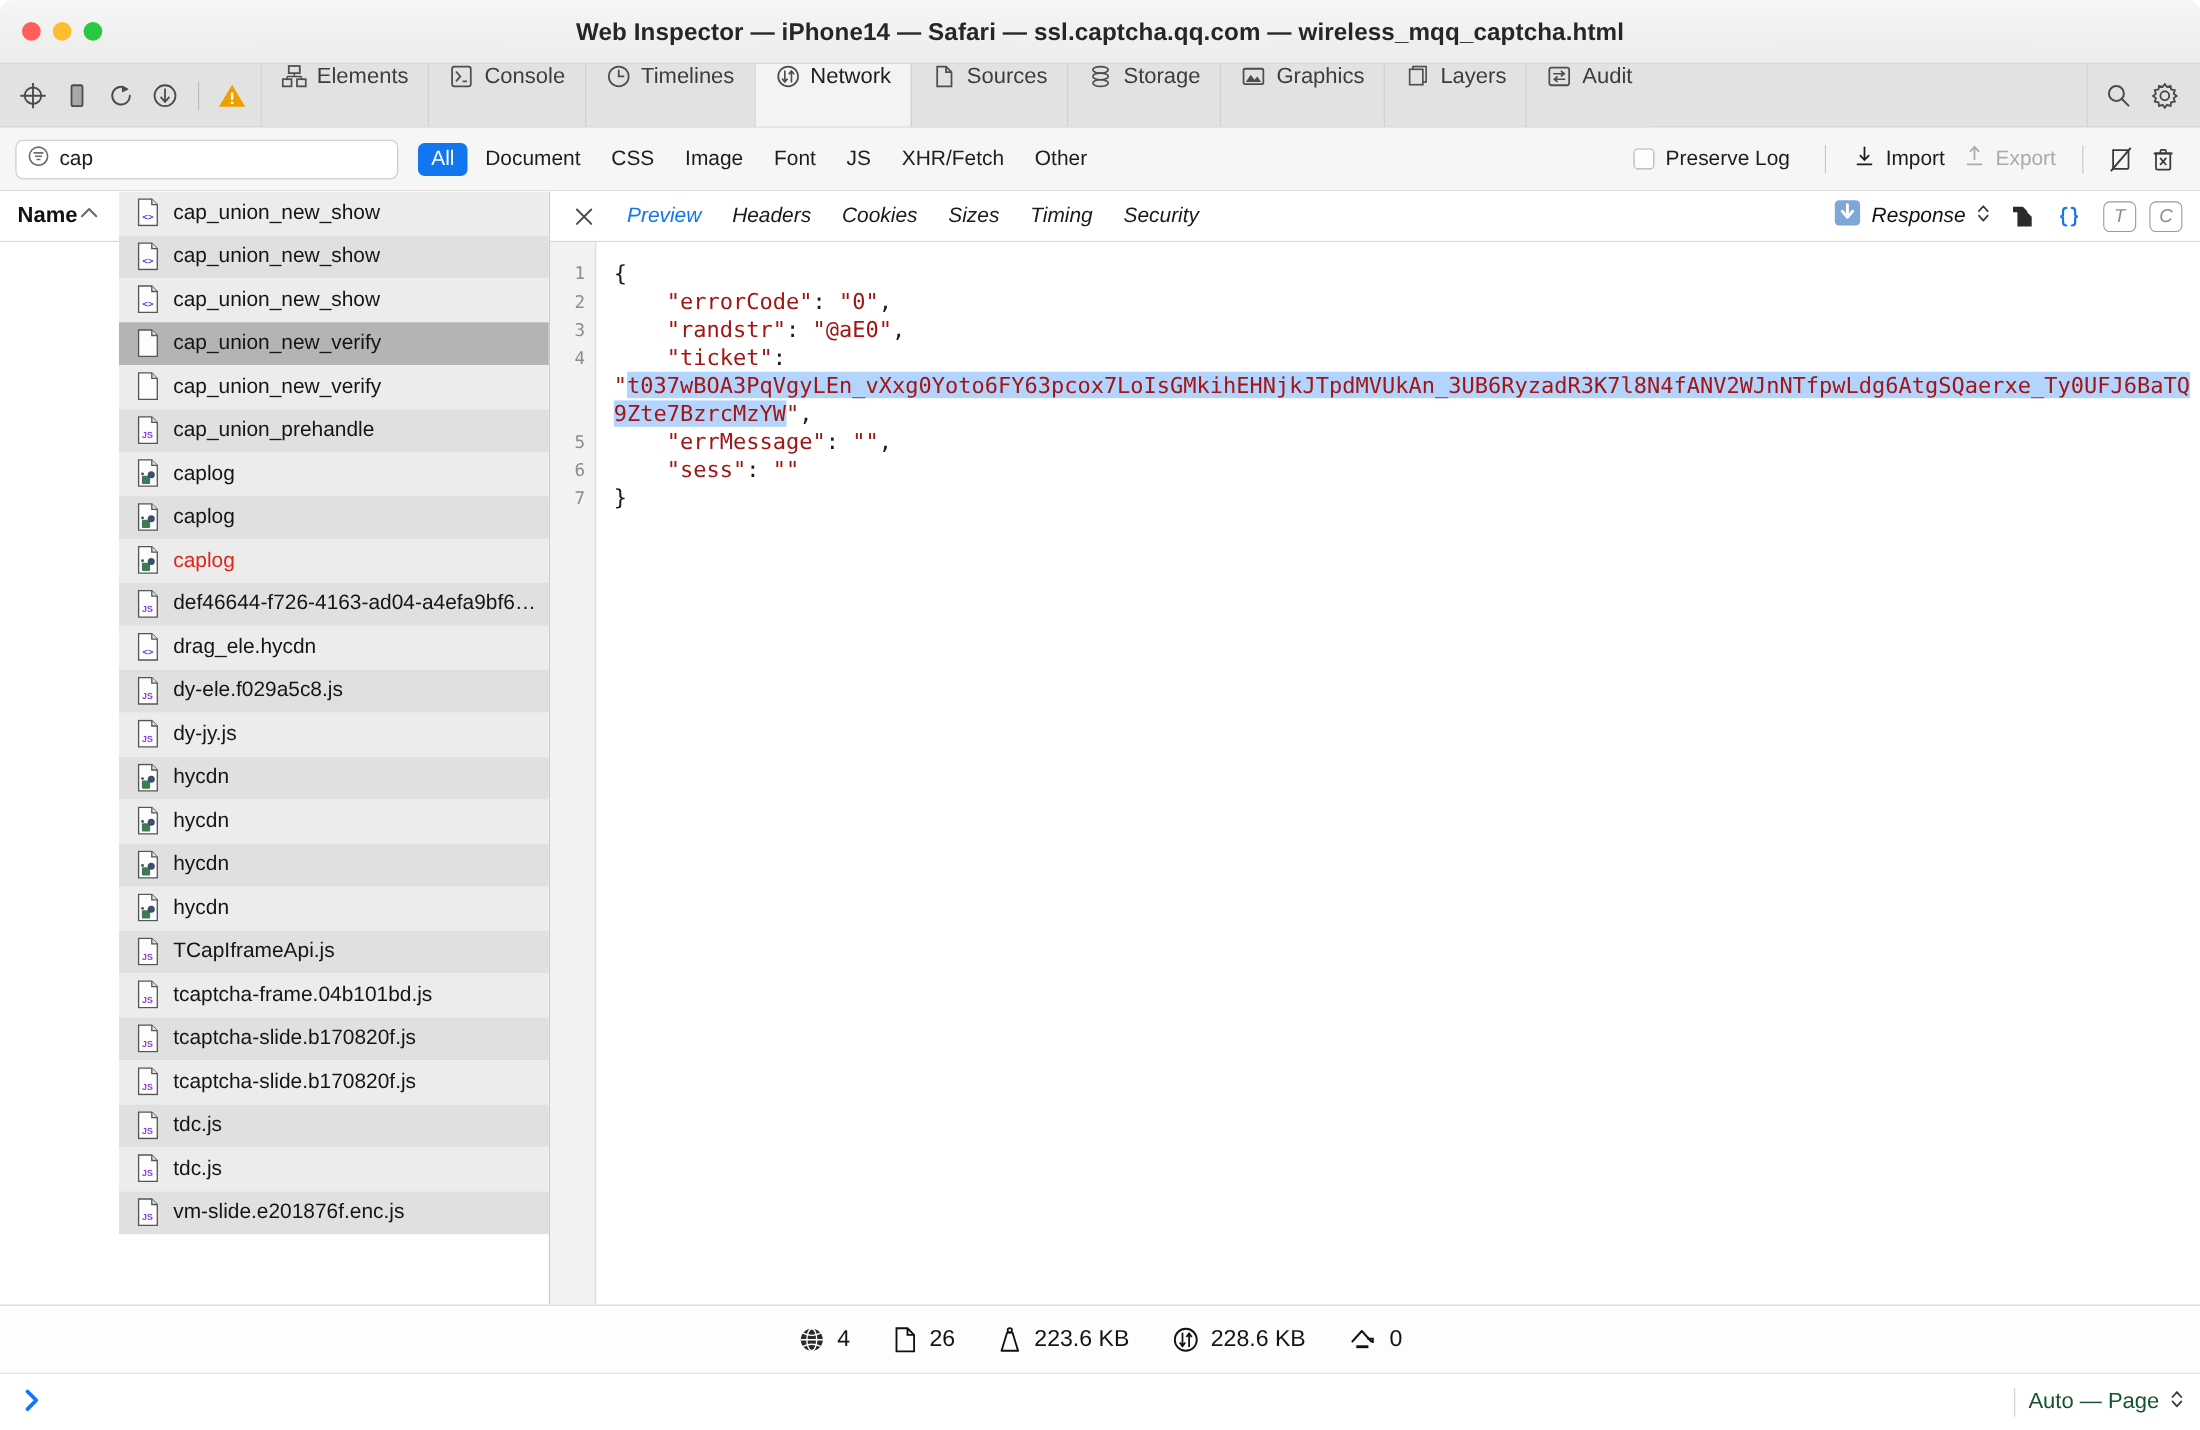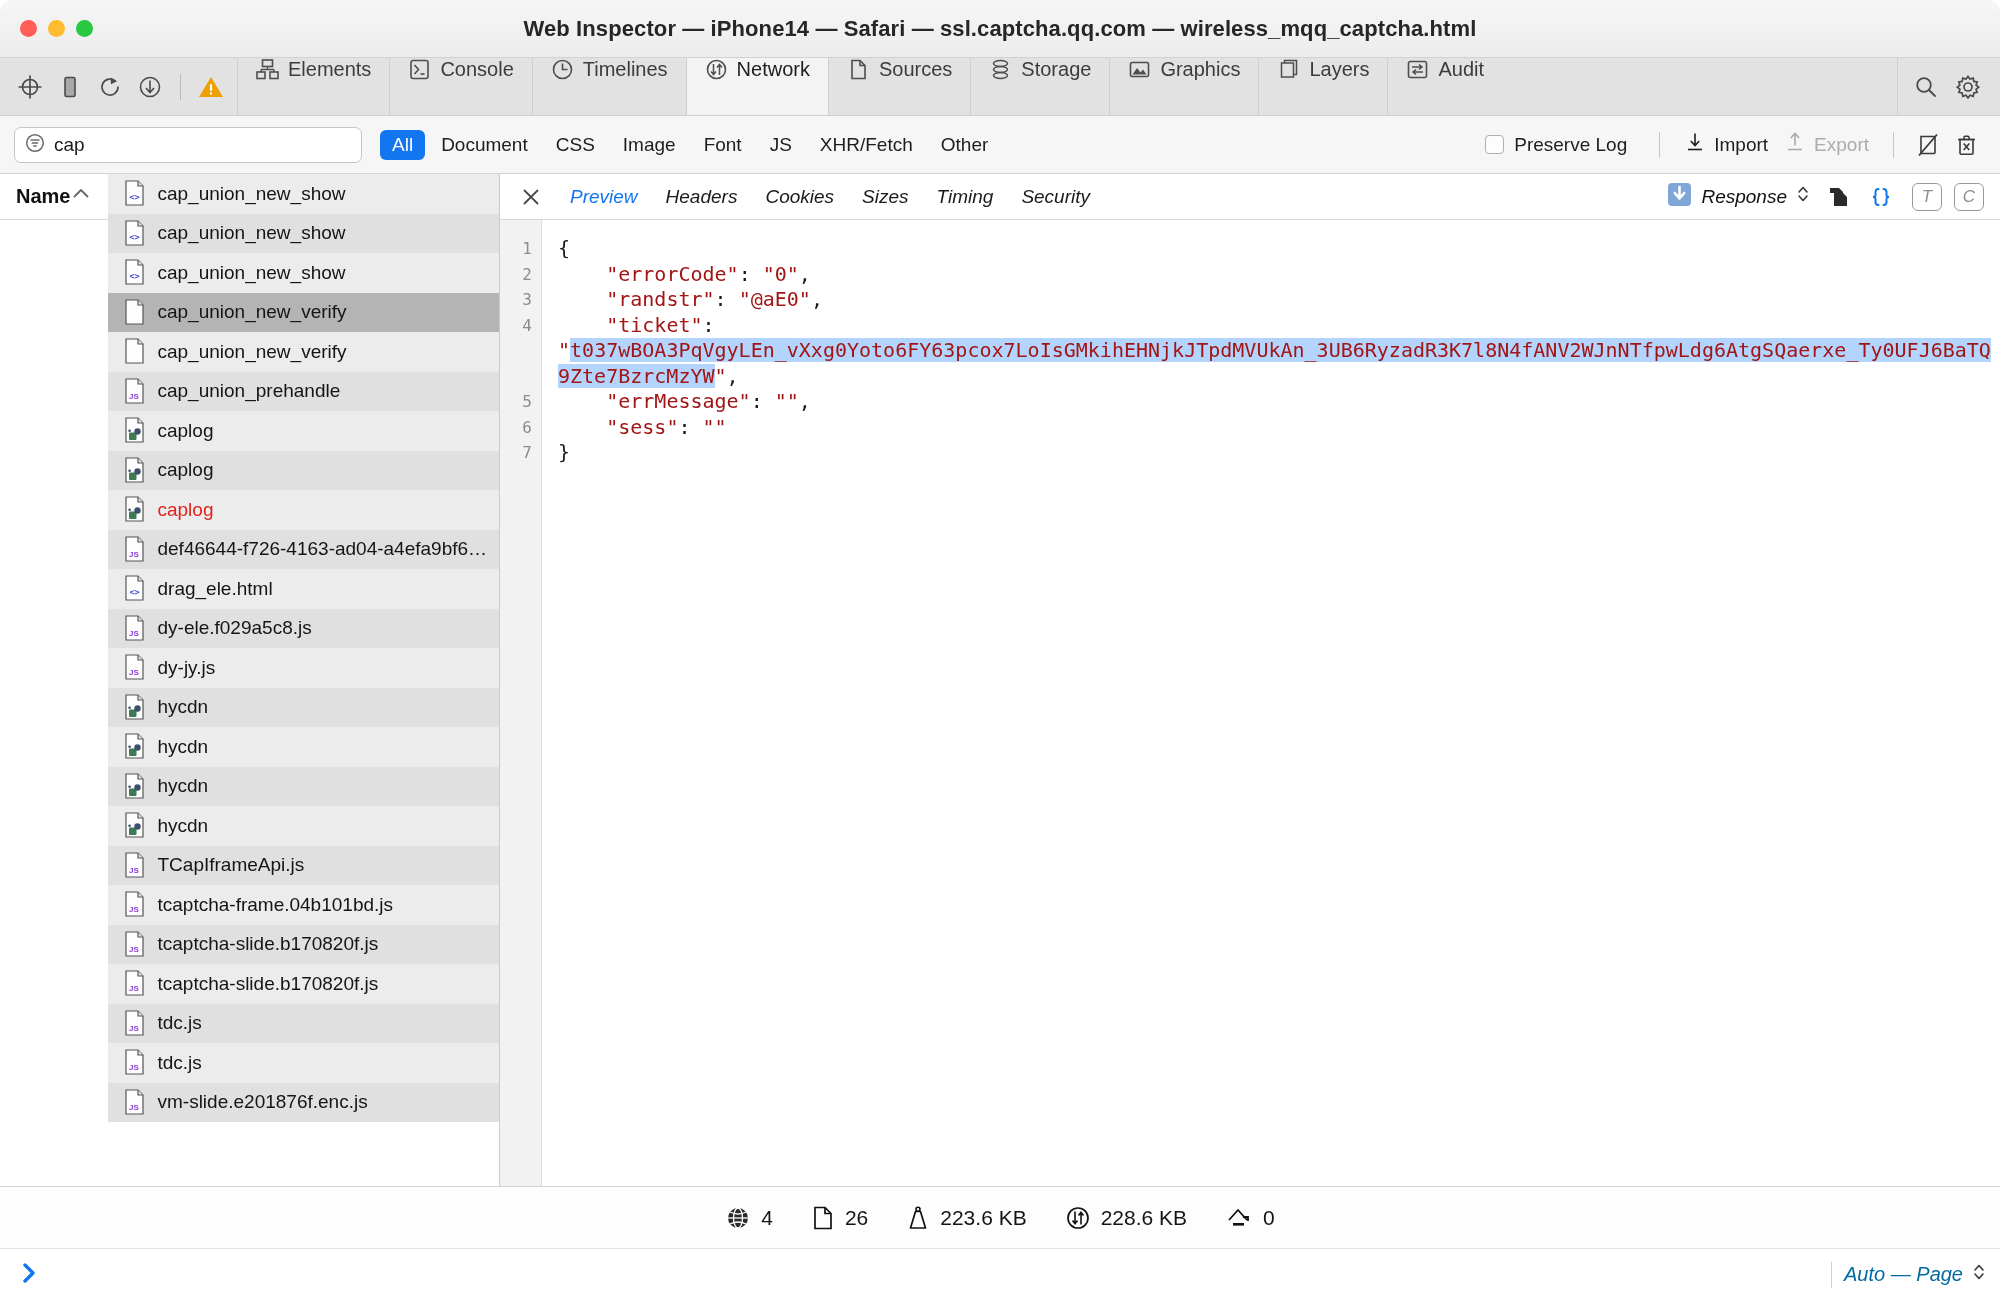--- a/index.html
+++ b/index.html
@@ -248,21 +248,21 @@
   .bottombar {
     height: 52px; min-height: 52px;
     background: #ffffff;
     border-top: 1px solid #e2e2e2;
     display: flex; align-items: center;
     padding: 0 14px;
   }
   .chev-right { color: #1176f0; font-size: 26px; font-weight: bold; padding-left: 6px; line-height:1;}
   .bb-right { margin-left: auto; display: flex; align-items: center; gap: 12px; }
   .bb-sep { width: 1px; height: 26px; background: #d0d0d0; }
-  .auto-page { font-size: 20px; color: #0369a1; display:flex; align-items:center; gap:9px;font-style:italic;}
+  .auto-page { font-size: 20px; color: #14532d; display:flex; align-items:center; gap:9px;}
 </style>
 </head>
 <body>
 
 <div class="window">
 
   <div class="titlebar">
     <div class="traffic">
       <span class="dot red"></span>
       <span class="dot yellow"></span>
@@ -608,21 +608,21 @@
             <span class="rname">def46644-f726-4163-ad04-a4efa9bf6…</span>
           </div>
           <div class="row even">
             <span class="fico">
               <svg width="21" height="26" viewBox="0 0 21 26">
                 <path d="M2 1 h12 l5 5 v19 h-17 Z" fill="#fdfdfd" stroke="#555" stroke-width="1.2"></path>
                 <path d="M14 1 v5 h5" fill="#e3e3e3" stroke="#555" stroke-width="1.2"></path>
                 <text x="10.5" y="20" font-family="DejaVu Sans Mono, monospace" font-size="8.5" font-weight="bold" fill="#3b48cc" text-anchor="middle">&lt;&gt;</text>
               </svg>
             </span>
-            <span class="rname">drag_ele.html</span>
+            <span class="rname">drag_ele.hycdn</span>
           </div>
           <div class="row odd">
             <span class="fico">
               <svg width="21" height="26" viewBox="0 0 21 26">
                 <path d="M2 1 h12 l5 5 v19 h-17 Z" fill="#fdfdfd" stroke="#555" stroke-width="1.2"></path>
                 <path d="M14 1 v5 h5" fill="#e3e3e3" stroke="#555" stroke-width="1.2"></path>
                 <text x="10" y="20.5" font-family="Liberation Sans, sans-serif" font-size="8" font-weight="bold" fill="#8b3fd4" text-anchor="middle">JS</text>
               </svg>
             </span>
             <span class="rname">dy-ele.f029a5c8.js</span>

